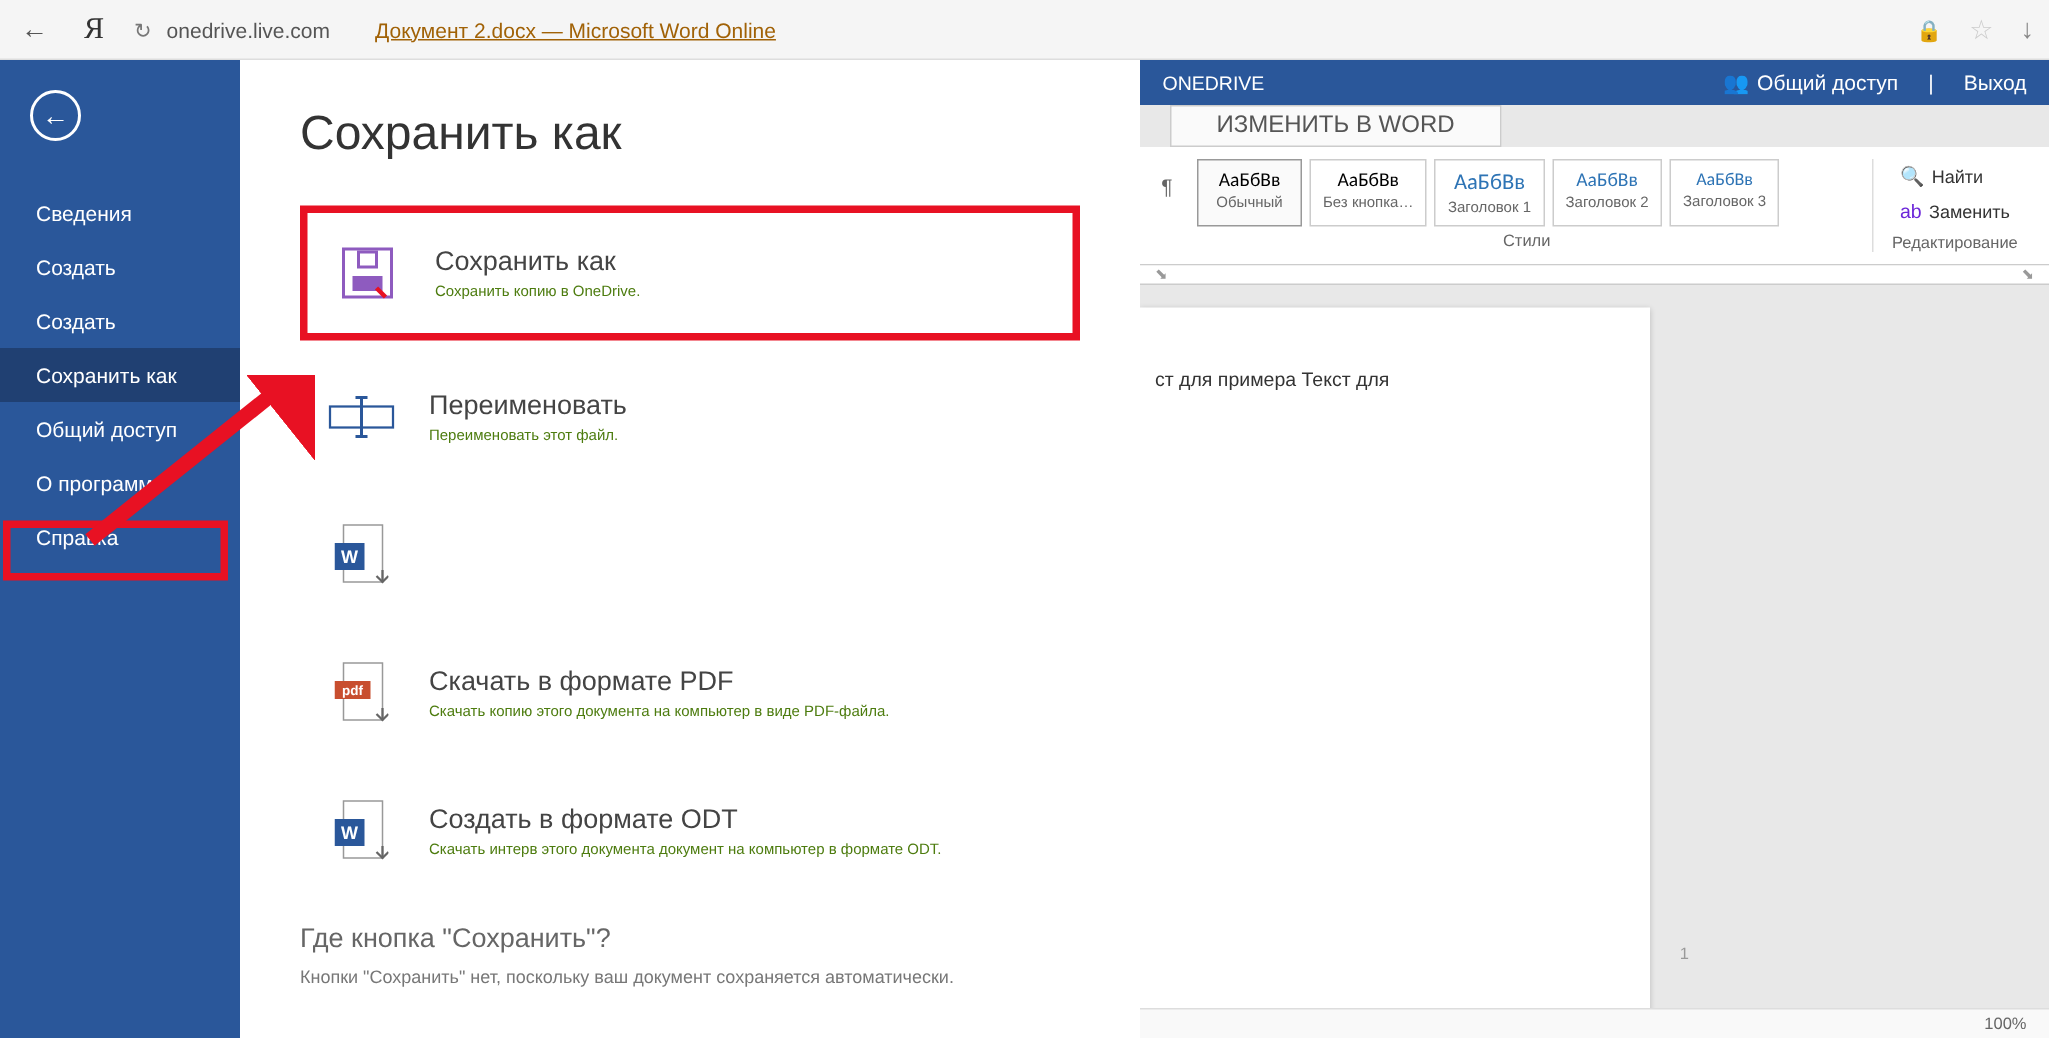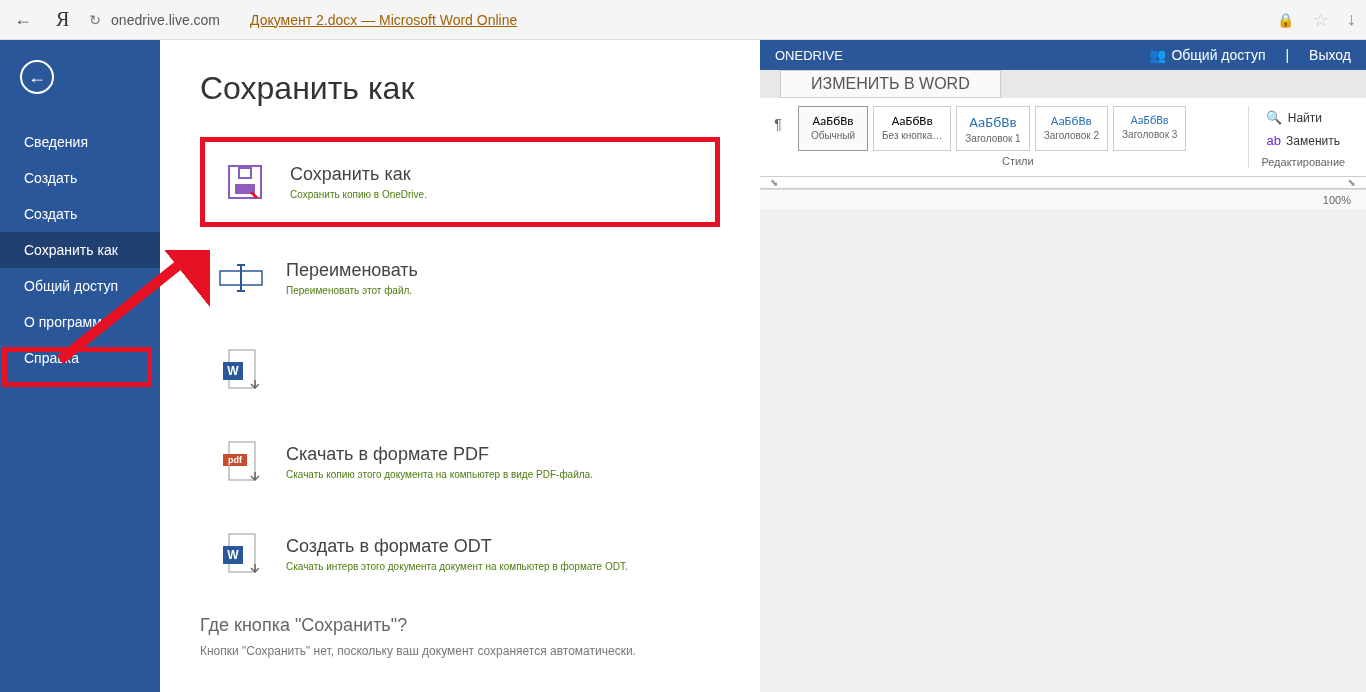--- a/index.html
+++ b/index.html
@@ -230,20 +230,26 @@
           <span>Заменить</span>
         </div>
         <div class="ribbon-label">Редактирование</div>
       </div>
     </div>
     <div style="display:flex;justify-content:space-between;padding:0 10px;font-size:10px;color:#999;background:#fff;border-bottom:1px solid #ccc">
         <span class="expand-icons" style="position:static">⬊</span>
         <span>⬊</span>
       </div>
 
+    <div class="doc-area">
+      <div class="doc-page">
+        <div class="doc-text">ст для примера Текст для</div>
+      </div>
+      <div class="page-indicator">1</div>
+    </div>
 
     <div class="status-bar">
       <span>100%</span>
     </div>
   </div>
 
   <div class="highlight-box-1"></div>
   <svg class="red-arrow" width="160" height="120" viewBox="0 0 160 120">
     <defs>
         <marker id="ah" markerWidth="12" markerHeight="12" refX="1" refY="6" orient="auto">

